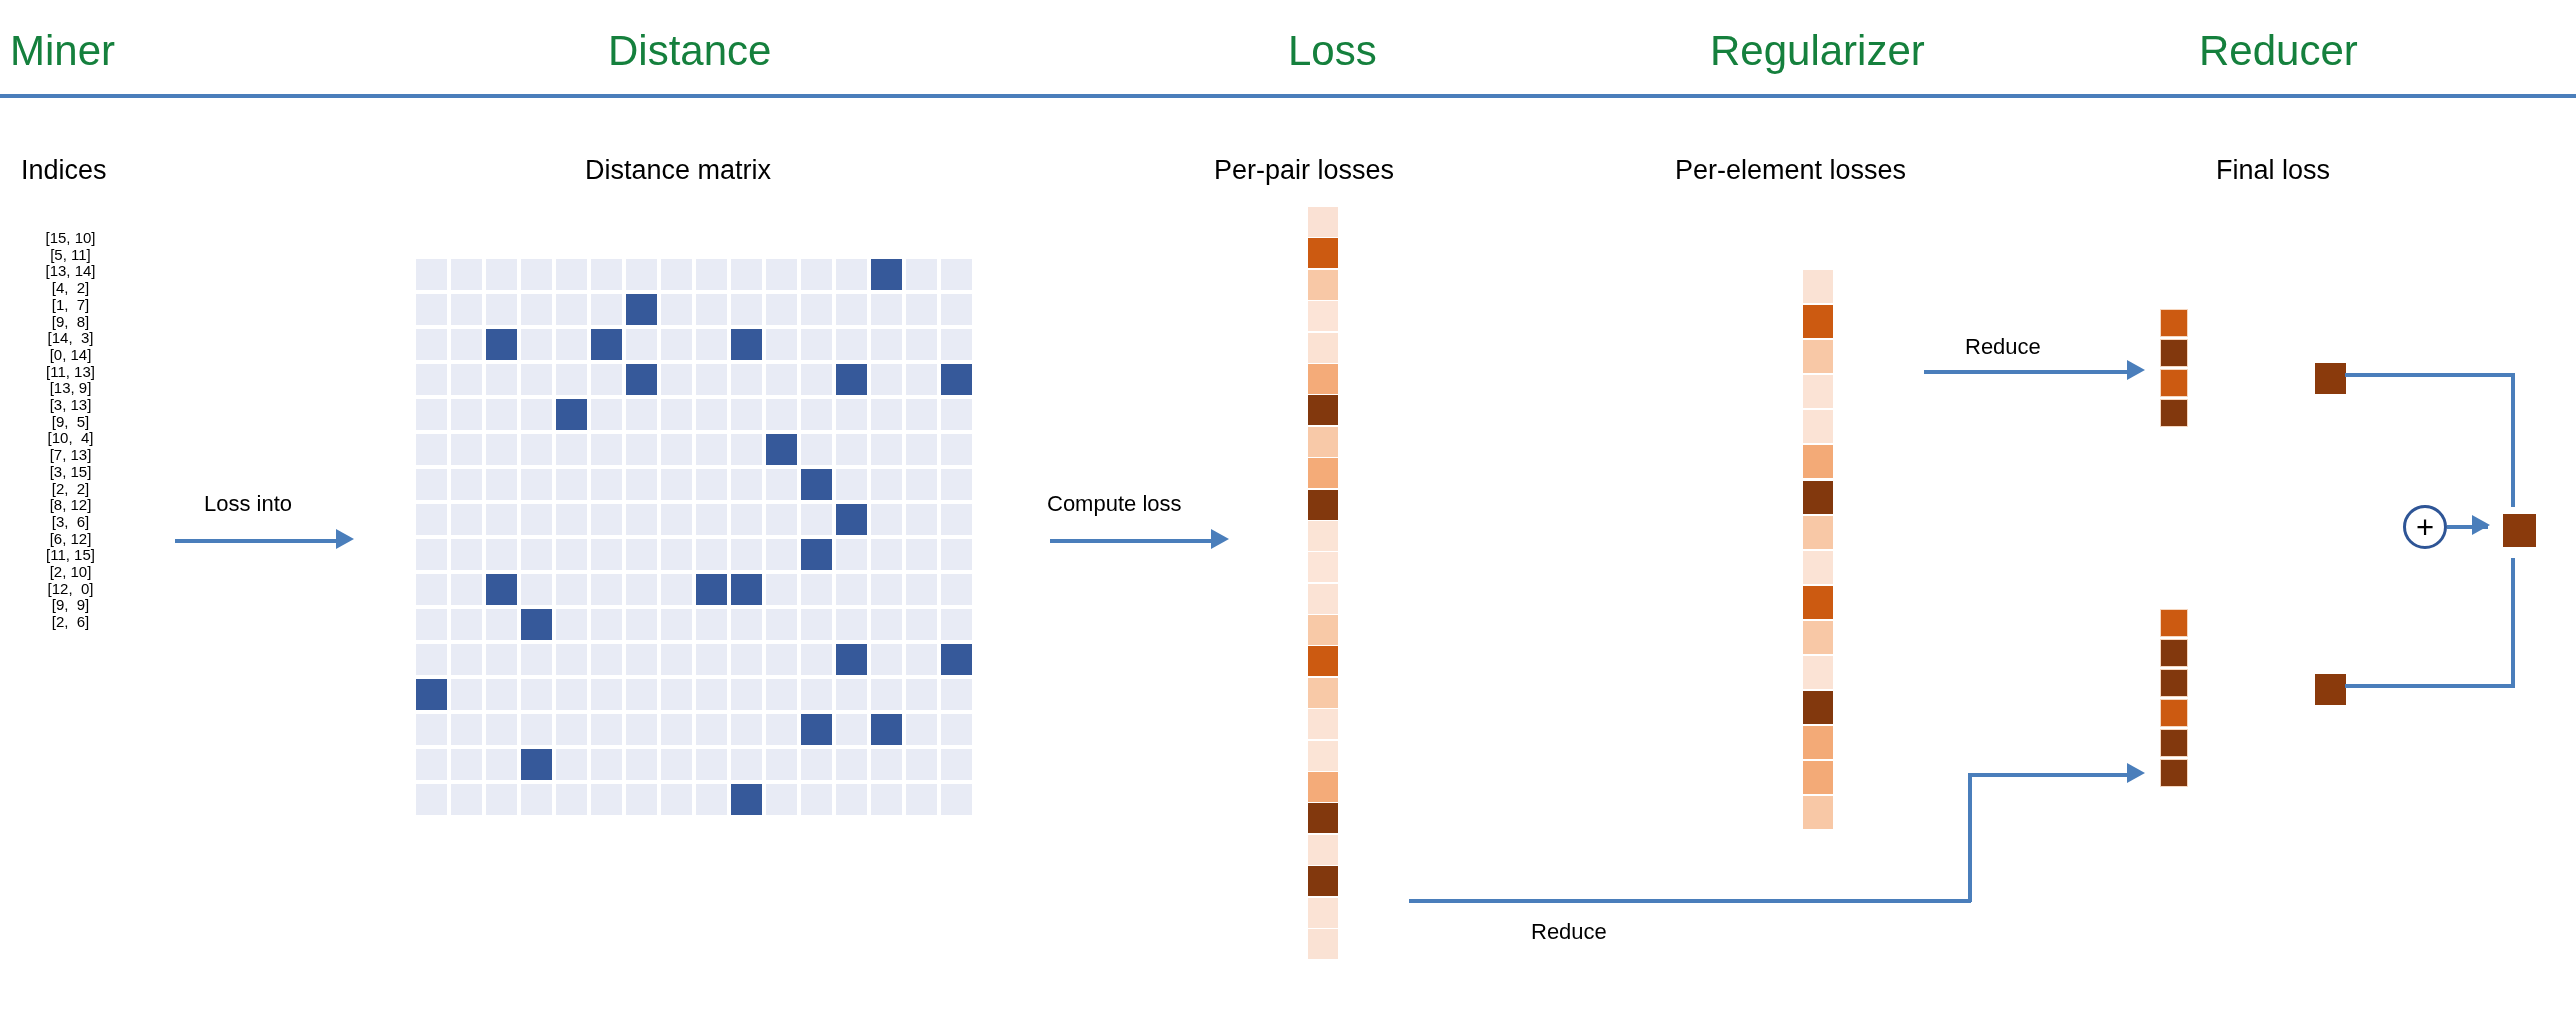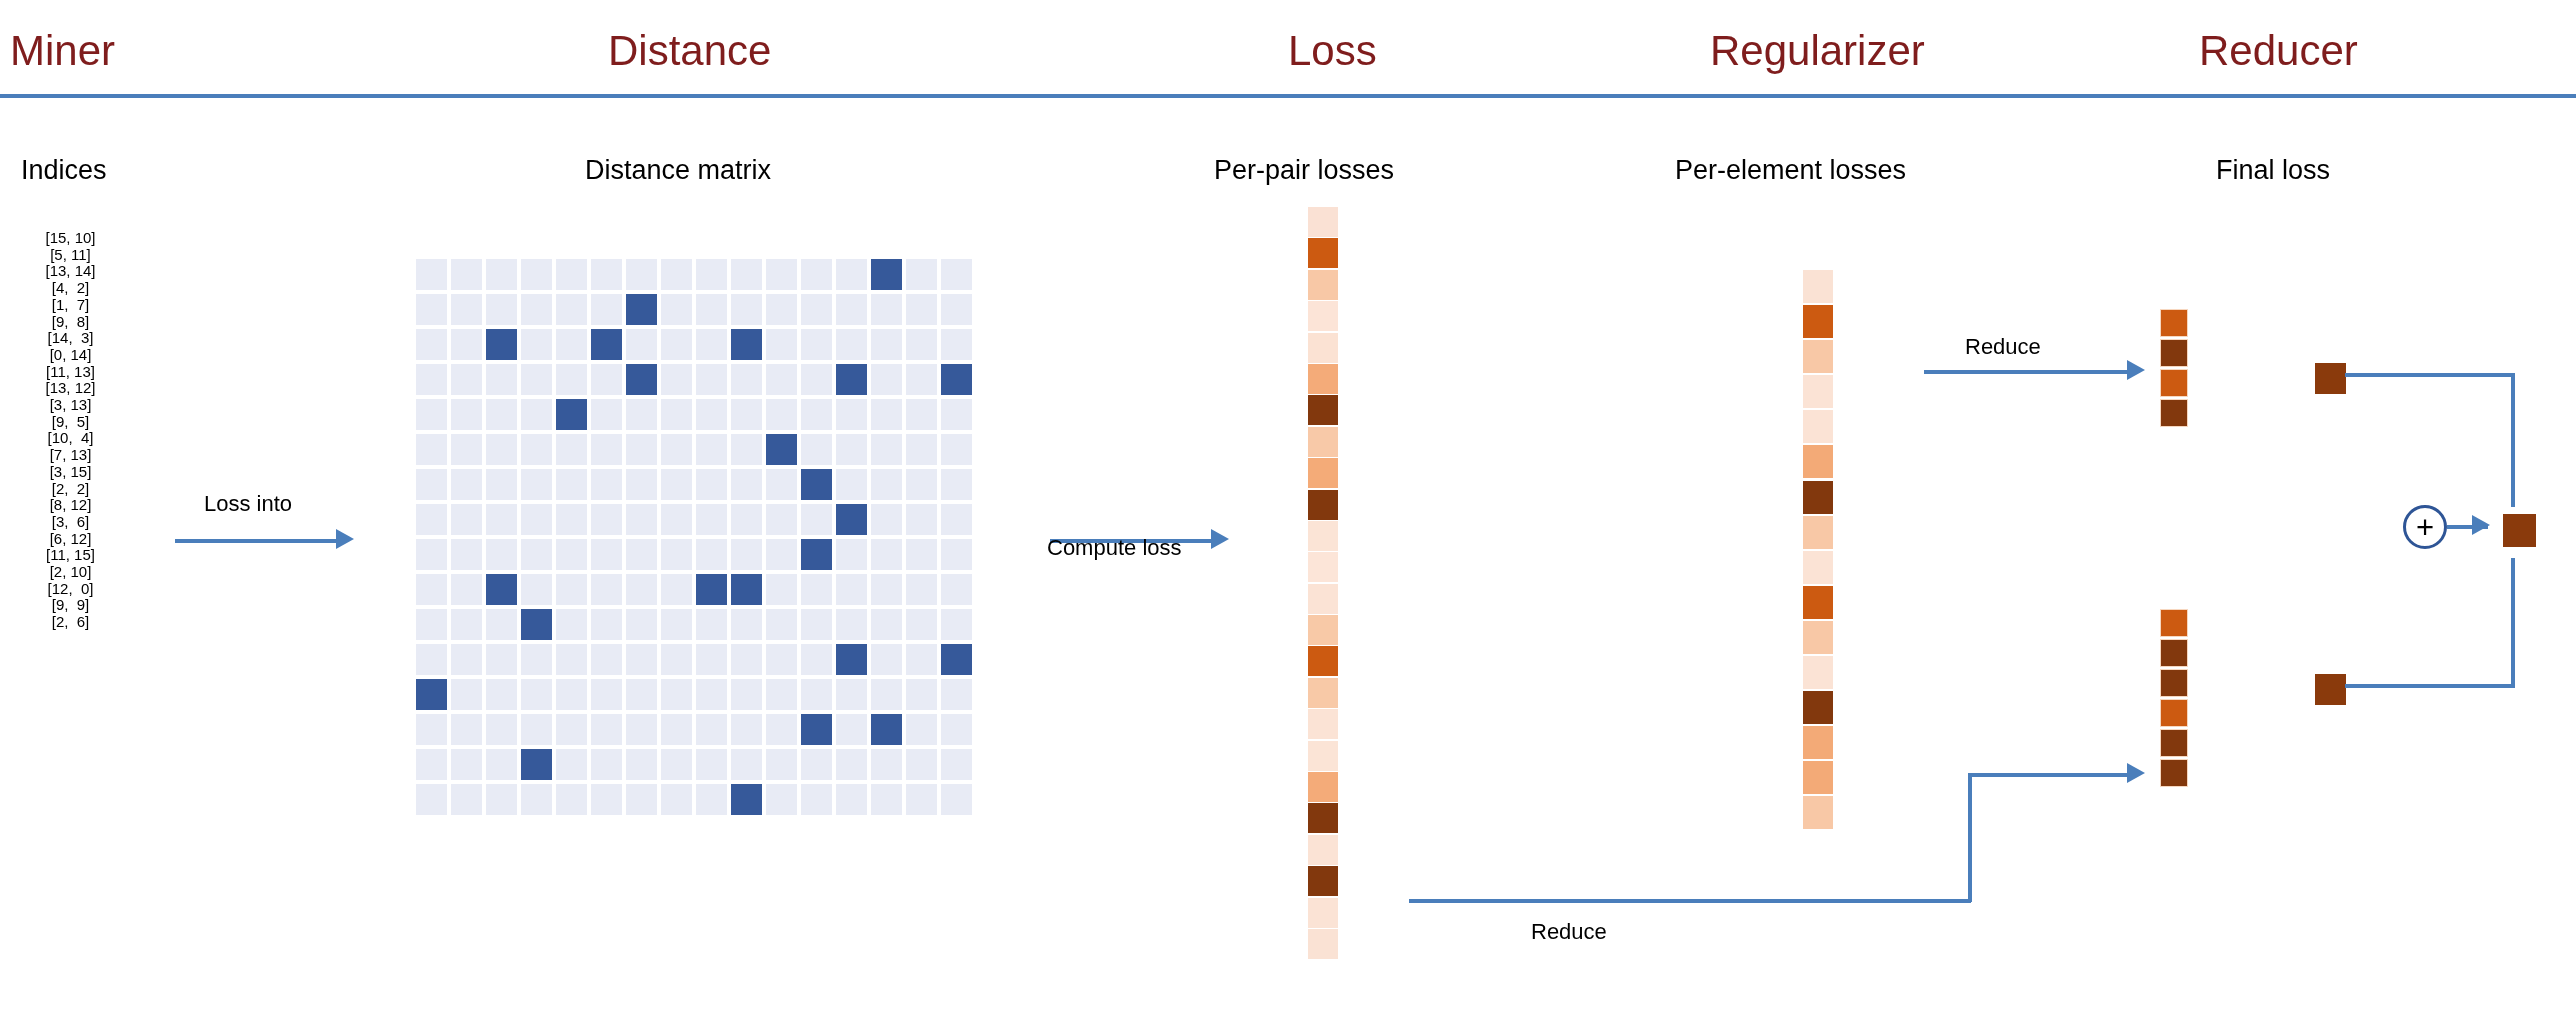--- a/index.html
+++ b/index.html
@@ -1,21 +1,21 @@
 <!DOCTYPE html>
 <html style="font-size:11.3px"><head>
 <meta charset="utf-8">
 <style>
   html,body{margin:0;padding:0;background:#ffffff;}
   body{width:2576px;height:1016px;position:relative;
        font-family:"Liberation Sans", sans-serif;color:#000;overflow:hidden;}
 
   
   .stage-title{
-    position:absolute;font-size:42px;line-height:42px;color:#7f1d1d;
+    position:absolute;font-size:42px;line-height:42px;color:#15803d;
     white-space:nowrap;font-weight:400;
   }
   .header-rule{
     position:absolute;left:0;top:94px;width:2576px;height:3.5px;
     background:#4a7ebb;
   }
 
   
   .sub-title{
     position:absolute;font-size:27px;line-height:27px;white-space:nowrap;color:#000;
@@ -100,21 +100,21 @@
 <div id="indices-list">
     <div class="idx">[15, 10]</div>
     <div class="idx">[5, 11]</div>
     <div class="idx">[13, 14]</div>
     <div class="idx">[4,  2]</div>
     <div class="idx">[1,  7]</div>
     <div class="idx">[9,  8]</div>
     <div class="idx">[14,  3]</div>
     <div class="idx">[0, 14]</div>
     <div class="idx">[11, 13]</div>
-    <div class="idx">[13, 12]</div>
+    <div class="idx">[13, 9]</div>
     <div class="idx">[3, 13]</div>
     <div class="idx">[9,  5]</div>
     <div class="idx">[10,  4]</div>
     <div class="idx">[7, 13]</div>
     <div class="idx">[3, 15]</div>
     <div class="idx">[2,  2]</div>
     <div class="idx">[8, 12]</div>
     <div class="idx">[3,  6]</div>
     <div class="idx">[6, 12]</div>
     <div class="idx">[11, 15]</div>
@@ -451,21 +451,21 @@
 <div id="plus-circle" style="left: 2403px; top: 505px;">
   <span class="pg">+</span>
 </div>
 
 <div id="arrow-layer">
     <div class="hline" style="left: 175px; top: 539px; width: 164px;"></div>
     <div class="ahead" style="left: 336px; top: 529px;"></div>
     <div class="arrow-label" style="left: 204px; top: 493px;">Loss into</div>
     <div class="hline" style="left: 1050px; top: 539px; width: 164px;"></div>
     <div class="ahead" style="left: 1211px; top: 529px;"></div>
-    <div class="arrow-label" style="left: 1047px; top: 493px; margin-top: 44px;">Compute loss</div>
+    <div class="arrow-label" style="left: 1047px; top: 493px;">Compute loss</div>
     <div class="hline" style="left: 1924px; top: 370px; width: 206px;"></div>
     <div class="ahead" style="left: 2127px; top: 360px;"></div>
     <div class="arrow-label" style="left: 1965px; top: 336px;">Reduce</div>
     <div class="hline" style="left: 1409px; top: 899px; width: 562px;"></div>
     <div class="vline" style="left: 1968px; top: 773px; height: 129px;"></div>
     <div class="hline" style="left: 1968px; top: 773px; width: 163px;"></div>
     <div class="ahead" style="left: 2127px; top: 763px;"></div>
     <div class="arrow-label" style="left: 1531px; top: 921px;">Reduce</div>
     <div class="hline" style="left: 2345px; top: 373px; width: 170px;"></div>
     <div class="vline" style="left: 2511px; top: 373px; height: 134px;"></div>

